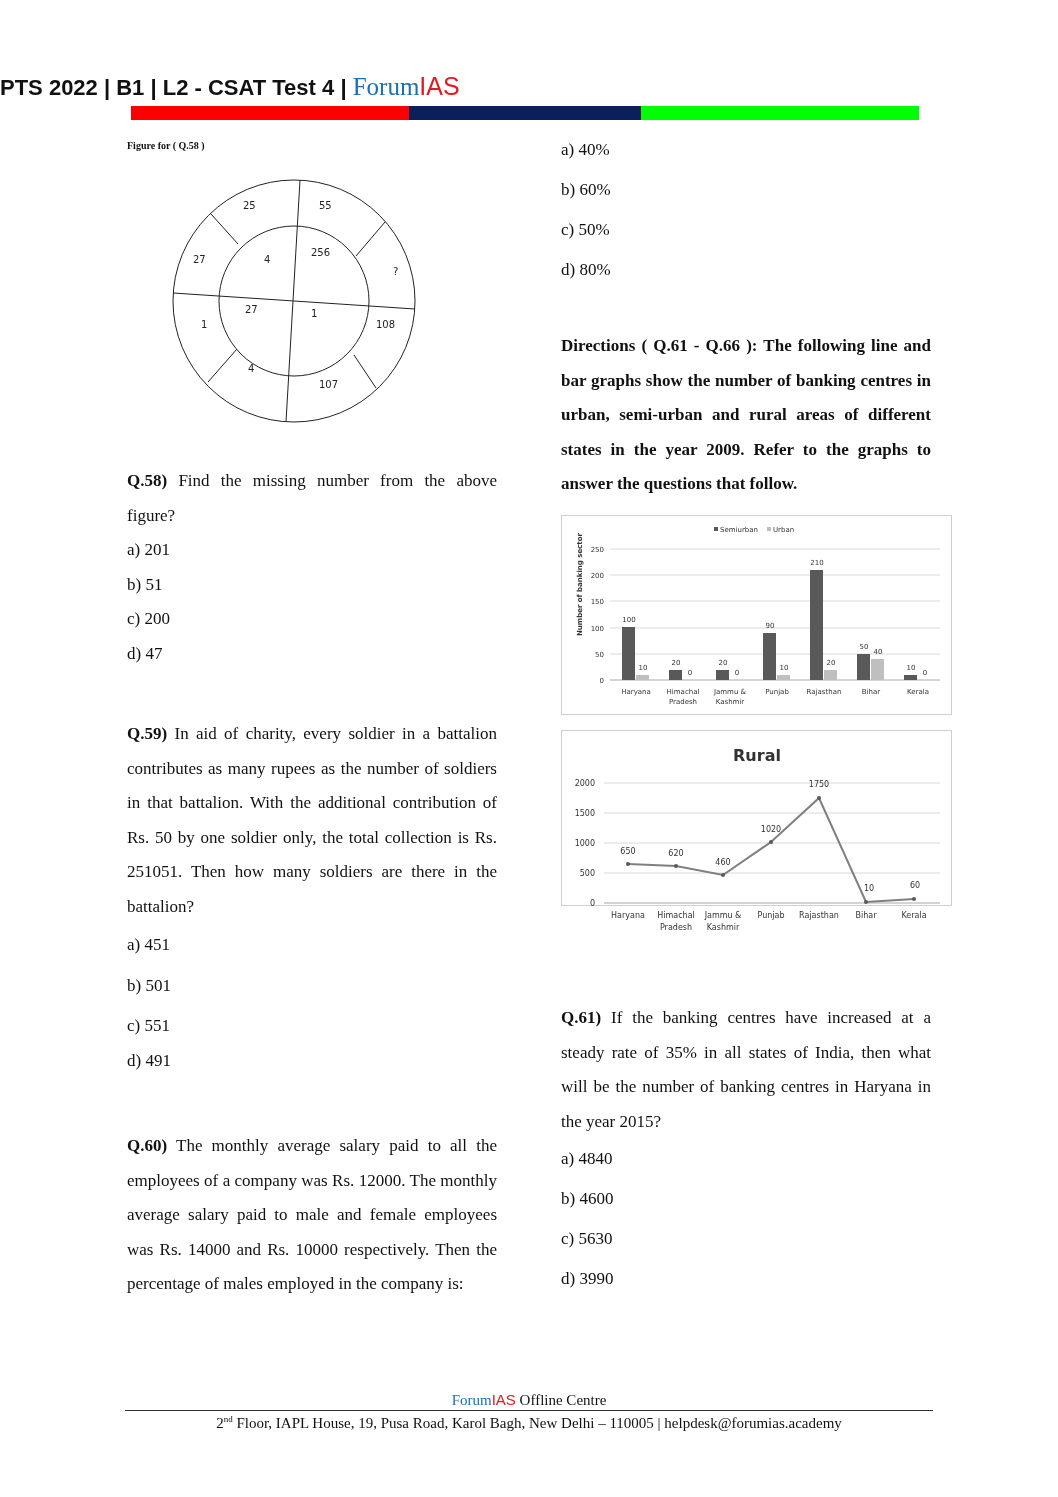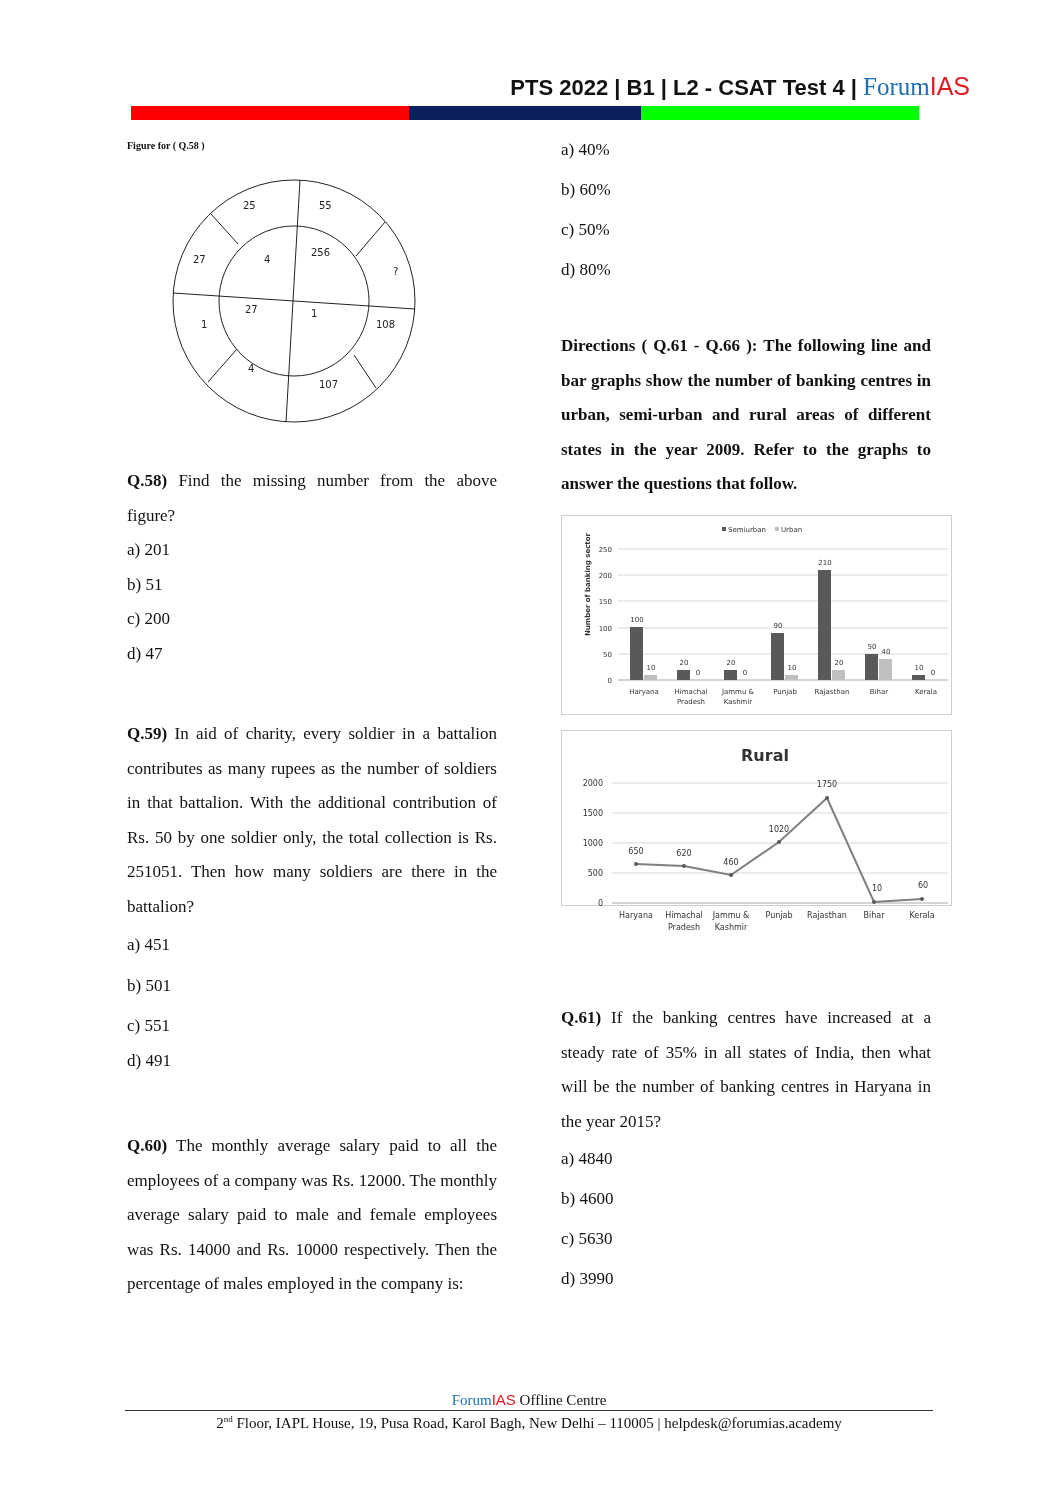--- a/index.html
+++ b/index.html
@@ -1,30 +1,30 @@
 <!DOCTYPE html>
 <html><head>
 <meta charset="utf-8">
 <style>
   * { box-sizing: border-box; margin: 0; padding: 0; }
   body { width: 1058px; height: 1497px; background: #fff; position: relative; font-family: "Liberation Serif", serif; color: #111; overflow: hidden; }
-  .header-title { position: absolute; top: 72px; left: 0; width: 970px; text-align: right; font-family: "Liberation Sans", sans-serif; font-weight: bold; font-size: 22px; color: #111; }
+  .header-title { position: absolute; top: 72px; left: 0; width: 970px; text-align: left; font-family: "Liberation Sans", sans-serif; font-weight: bold; font-size: 22px; color: #111; }
   .header-title .forum { color: #1a6fb5; font-family: "Liberation Serif", serif; font-weight: normal; font-size: 25px; }
   .header-title .ias { color: #e01b24; font-family: "Liberation Sans", sans-serif; font-weight: normal; font-size: 25px; }
   .color-bar { position: absolute; top: 106px; left: 131px; width: 788px; height: 14px; display: flex; }
   .color-bar div { height: 100%; }
   .col { position: absolute; font-size: 17px; line-height: 34.5px; }
   .col-left { left: 127px; top: 134px; width: 370px; }
   .col-right { left: 561px; top: 130px; width: 370px; }
   .bold { font-weight: bold; }
   .justify { text-align: justify; }
   p { margin: 0; }
   .opt { line-height: 34.5px; }
   .circle-fig { position: absolute; left: 171px; top: 178px; width: 246px; height: 246px; }
-  .chart-box { position: absolute; left: 561px; border: 1px solid #cfcfcf; background: #fff; padding-left: 8px; }
+  .chart-box { position: absolute; left: 561px; border: 1px solid #cfcfcf; background: #fff; }
   .footer-line { position: absolute; left: 125px; top: 1410px; width: 808px; border-top: 1px solid #333; }
   .footer-top { position: absolute; top: 1391px; width: 1058px; text-align: center; font-size: 15px; }
   .footer-bottom { position: absolute; top: 1414px; width: 1058px; text-align: center; font-size: 15px; }
   .f-forum { color: #1a6fb5; }
   .f-ias { color: #e01b24; font-family: "Liberation Sans", sans-serif; }
   sup { font-size: 9px; font-family: Liberation Serif, serif; }
 </style>
 </head>
 <body>
 

